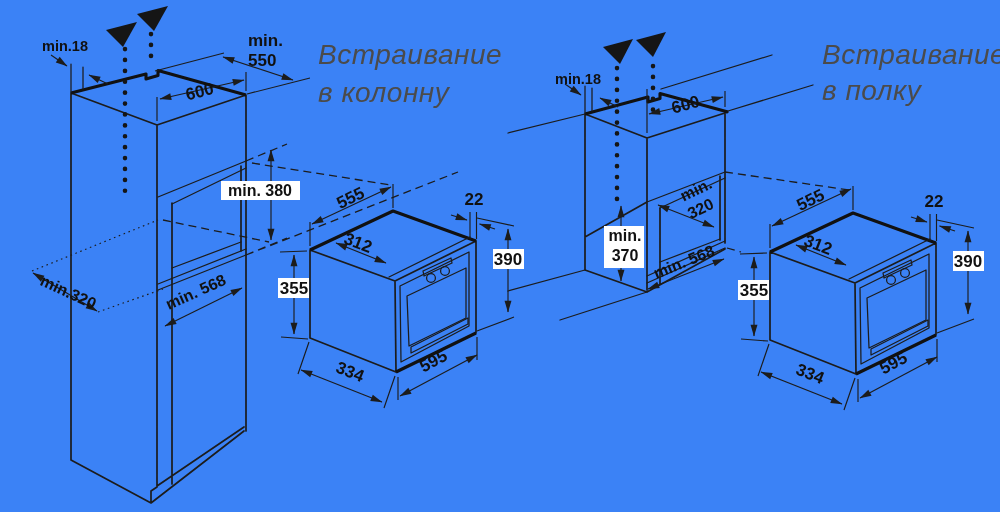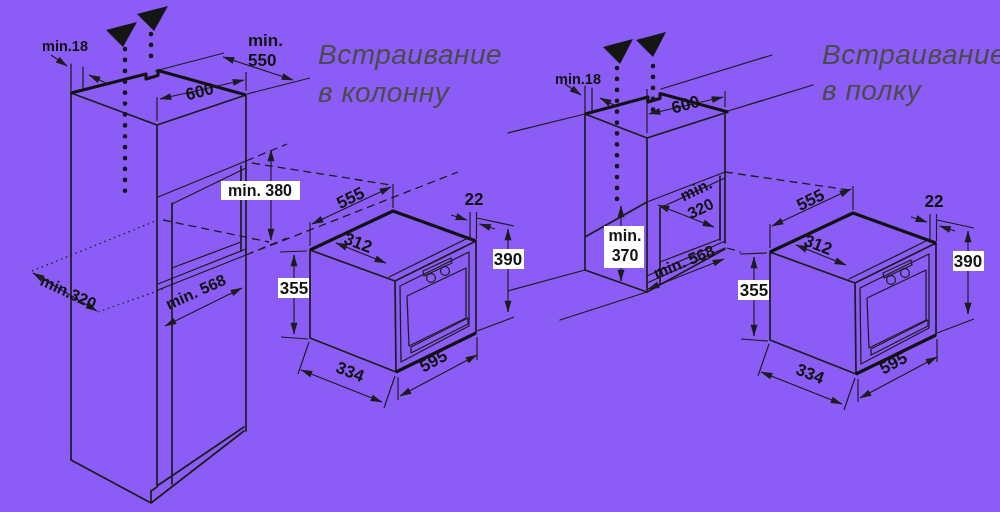--- a/index.html
+++ b/index.html
@@ -1,16 +1,16 @@
 <!DOCTYPE html>
 <html><head>
 <meta charset="utf-8">
 <style>
   html,body{margin:0;padding:0;background:#ffffff;}
-  .canvas{position:relative;width:1000px;height:512px;background:#8b5cf6;overflow:hidden;
+  .canvas{position:relative;width:1000px;height:512px;background:#3b82f6;overflow:hidden;
           font-family:"Liberation Sans",sans-serif;}
   svg{position:absolute;left:0;top:0;}
   .ln  {fill:none;stroke:#1c1c1c;stroke-width:1.7;stroke-linejoin:round;stroke-linecap:round;}
   .ln1 {fill:none;stroke:#1c1c1c;stroke-width:1.25;stroke-linejoin:round;stroke-linecap:round;}
   .lnT {fill:none;stroke:#111111;stroke-width:3.1;stroke-linejoin:round;stroke-linecap:butt;}
   .dim {fill:none;stroke:#1c1c1c;stroke-width:1.15;}
   .dash{fill:none;stroke:#1c1c1c;stroke-width:1.3;stroke-dasharray:8 5;}
   .dots{fill:none;stroke:#1c1c1c;stroke-width:1.15;stroke-dasharray:1.6 3.6;}
   .vent{fill:none;stroke:#151515;stroke-width:4.6;stroke-dasharray:0.1 10.8;stroke-linecap:round;}
   .blk {fill:#151515;stroke:none;}

